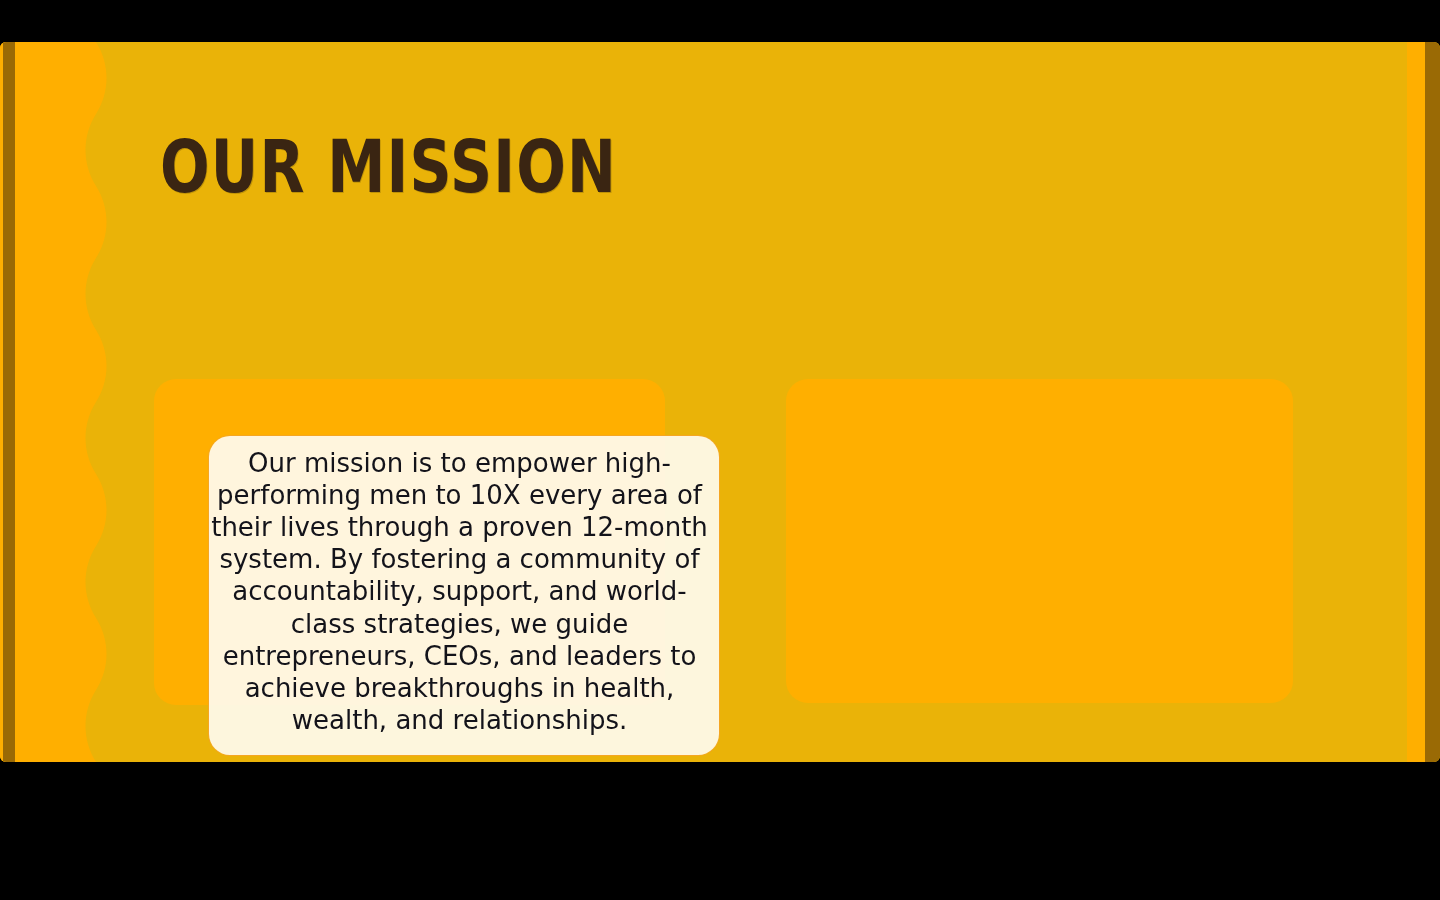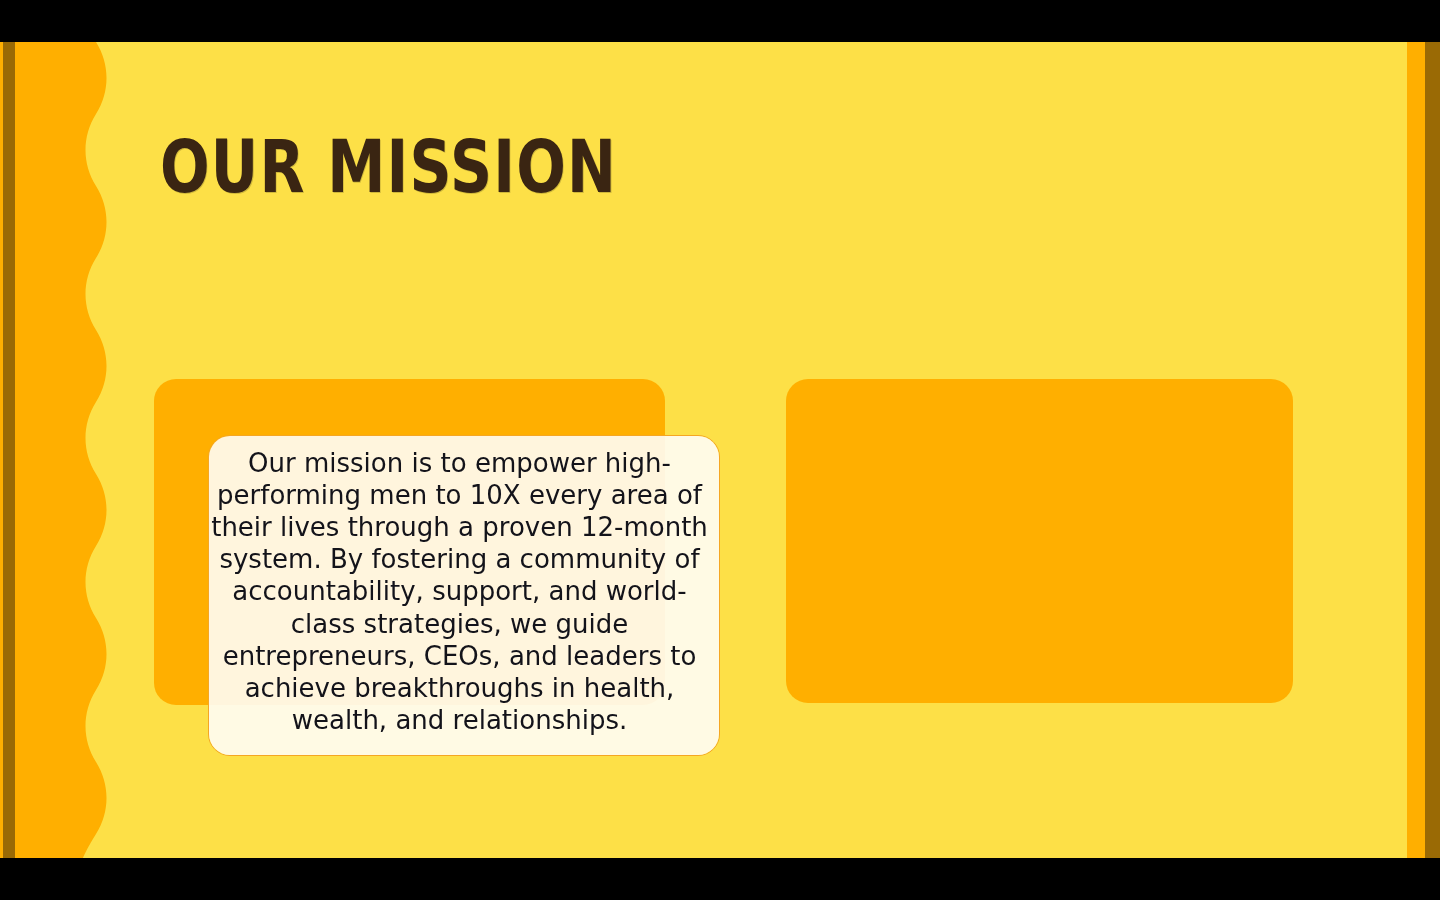--- a/index.html
+++ b/index.html
@@ -31,23 +31,24 @@
   }
   #letterbox-top { top: 0; height: 42px; }
   #letterbox-bottom { top: 858px; height: 42px; }
 
   
   #slide-canvas {
     position: absolute;
     left: 0;
     top: 42px;
     width: 1440px;
-    height: 816px;
-    background: #fde047;
+    height: 720px;
+    background: #eab308;
     overflow: hidden;
+    border-radius: 6px;
   }
 
   
   #left-wave-band {
     position: absolute;
     left: 0;
     top: 0;
     width: 130px;
     height: 816px;
     z-index: 5;

